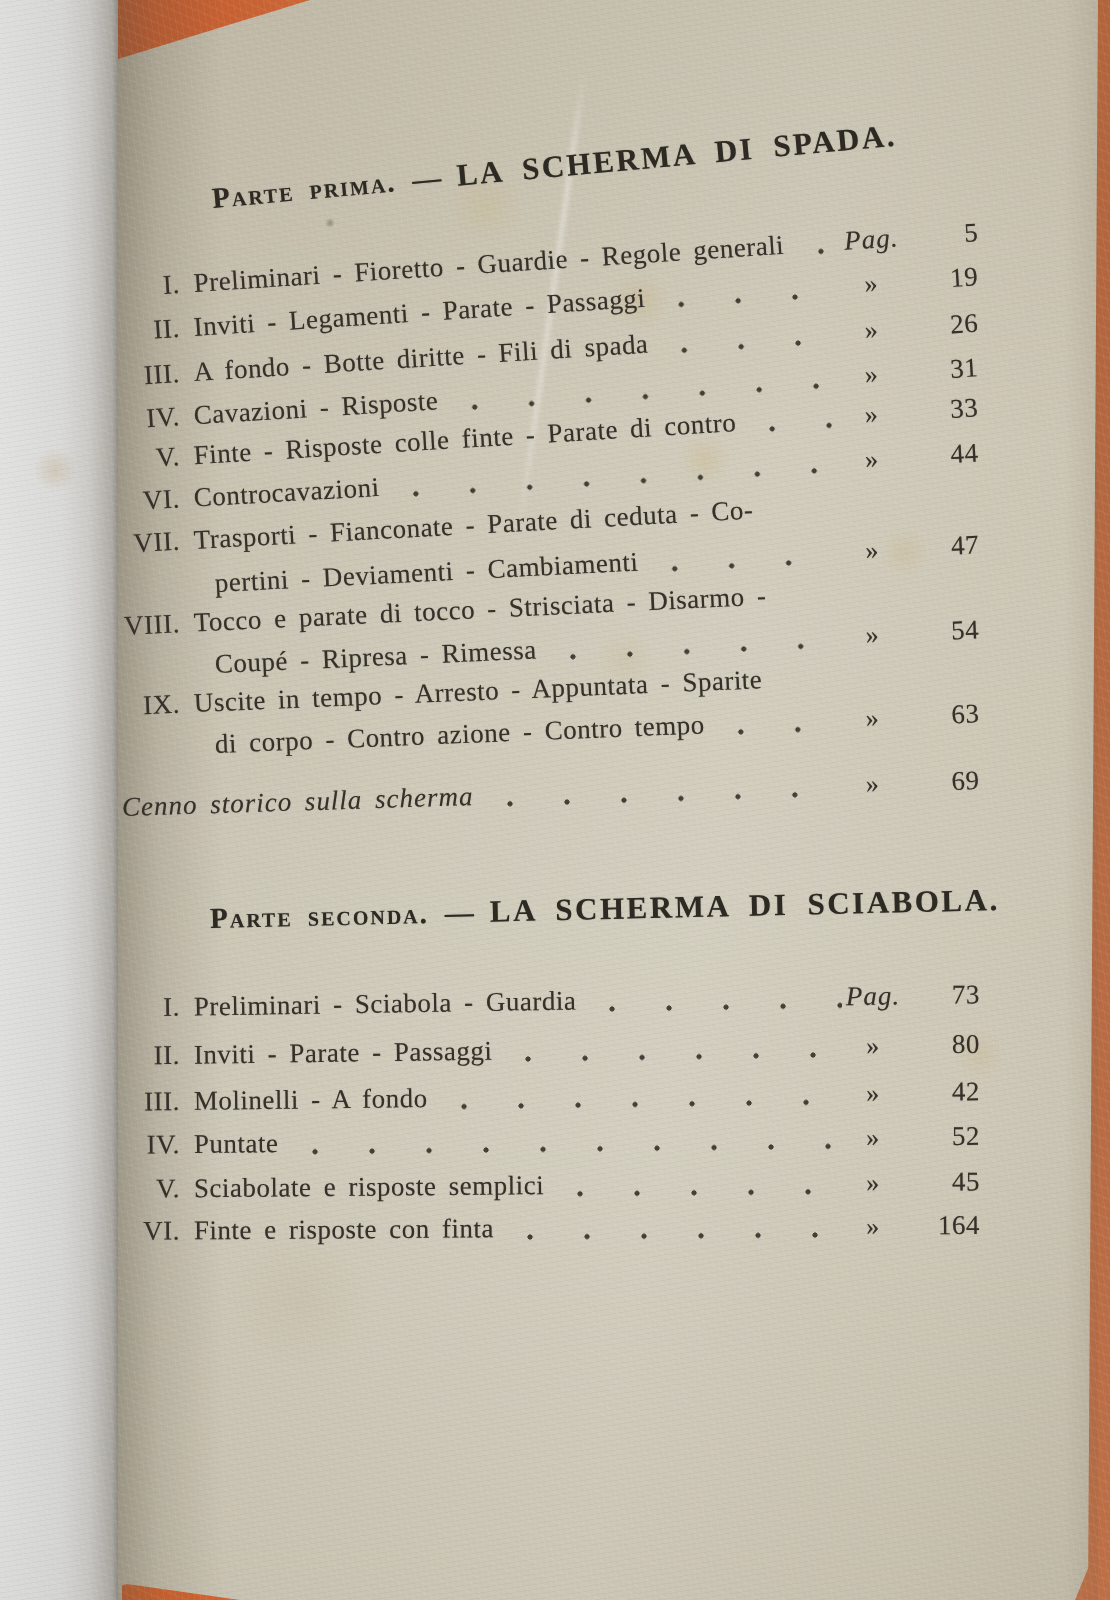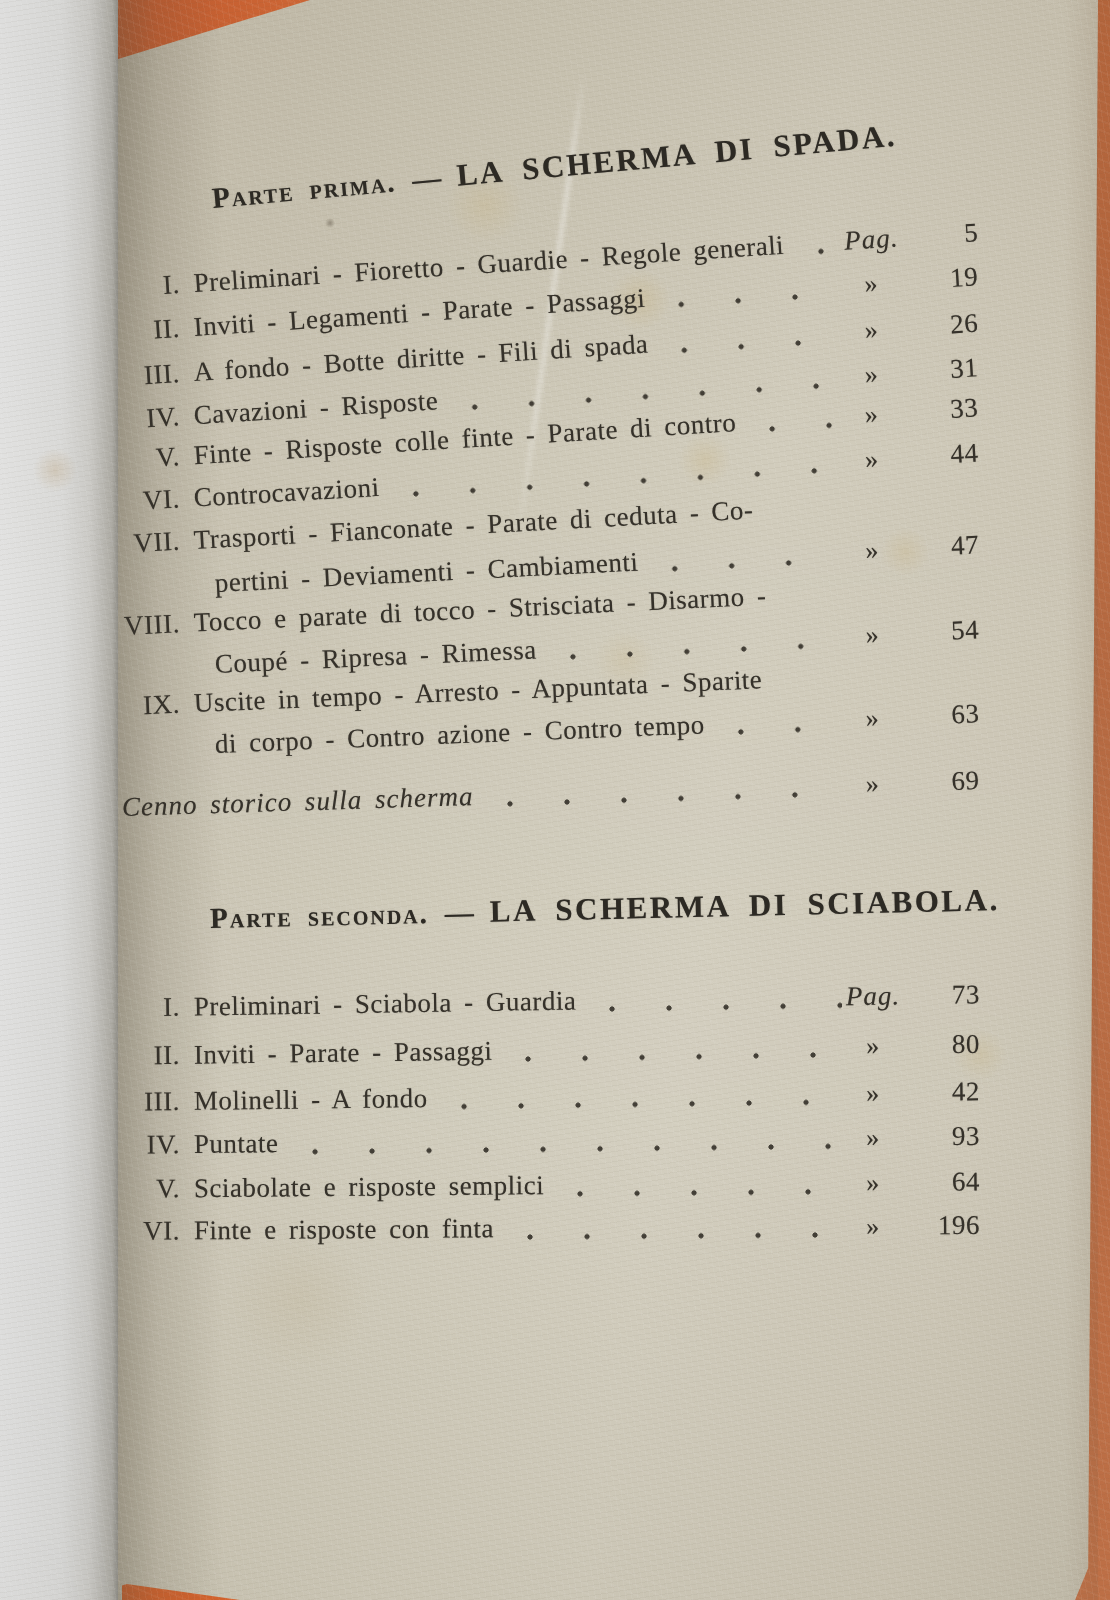--- a/index.html
+++ b/index.html
@@ -251,31 +251,31 @@
     <span class="dots"></span>
     <span class="mark">»</span>
     <span class="pageno">42</span>
   </div>
 
   <div class="row" style="top:1130px;transform:rotate(-0.6deg);">
     <span class="num">IV.</span>
     <span class="title">Puntate</span>
     <span class="dots"></span>
     <span class="mark">»</span>
-    <span class="pageno">93</span>
+    <span class="pageno">52</span>
   </div>
 
   <div class="row" style="top:1174px;transform:rotate(-0.5deg);">
     <span class="num">V.</span>
     <span class="title">Sciabolate e risposte semplici</span>
     <span class="dots"></span>
     <span class="mark">»</span>
-    <span class="pageno">64</span>
+    <span class="pageno">45</span>
   </div>
 
   <div class="row" style="top:1216px;transform:rotate(-0.4deg);">
     <span class="num">VI.</span>
     <span class="title">Finte e risposte con finta</span>
     <span class="dots"></span>
     <span class="mark">»</span>
-    <span class="pageno">196</span>
+    <span class="pageno">164</span>
   </div>
 </div>
 
 </body></html>

